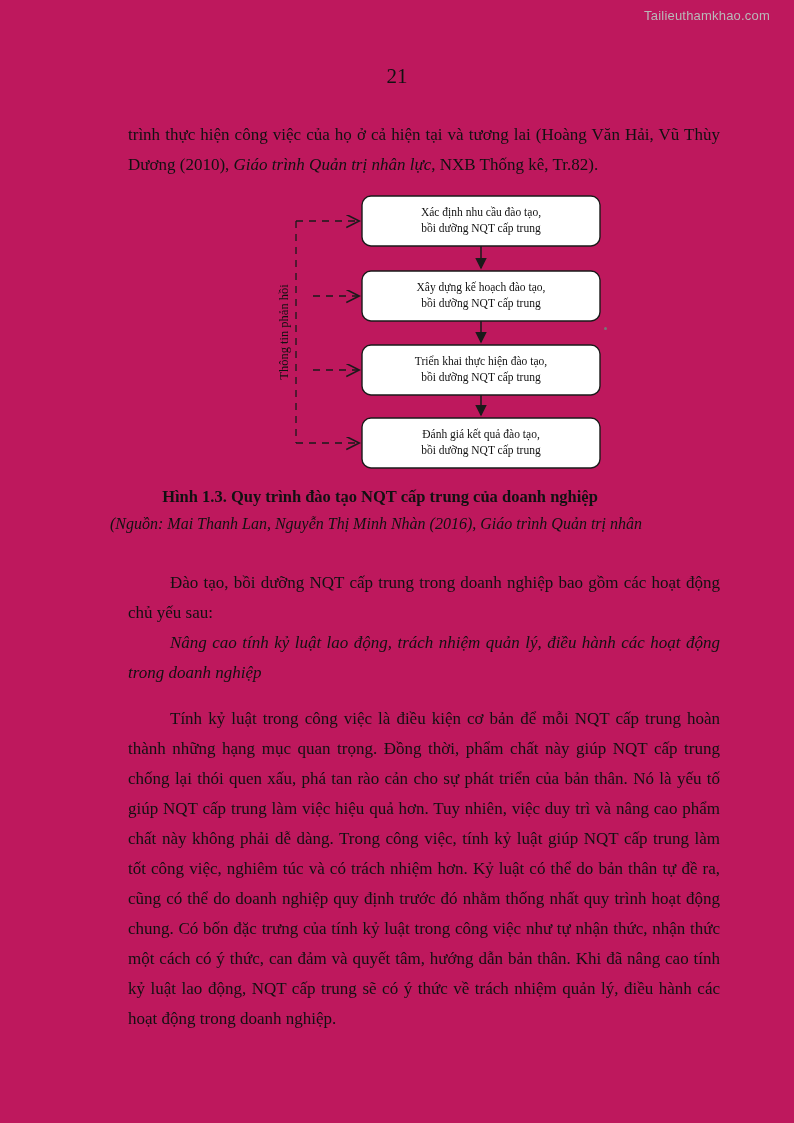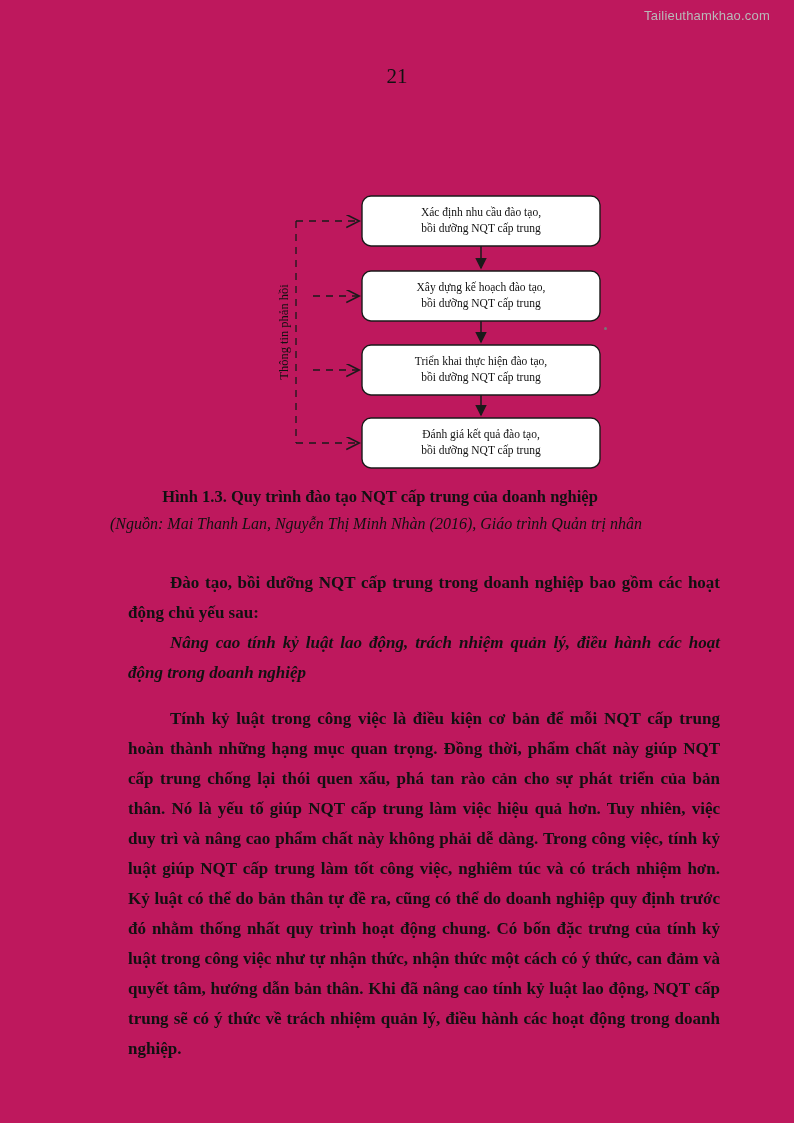--- a/index.html
+++ b/index.html
@@ -48,21 +48,21 @@
   }
 
   p.body {
     margin: 0 0 0 0;
     font-size: 17px;
     line-height: 30px;
     text-align: justify;
     text-justify: inter-word;
     hyphens: none;
   }
-  p.indent { text-indent: 42px; font-weight: bold; }
+  p.indent { text-indent: 42px; }
   p.italic { font-style: italic; }
 
   
   .diagram {
     position: absolute;
     left: 0;
     top: 190px;
     width: 794px;
     height: 290px;
   }
@@ -124,20 +124,23 @@
 </style>
 </head>
 <body>
 
 <div class="page">
 
   <div class="watermark">Tailieuthamkhao.com</div>
 
   <div class="page-number">21</div>
 
+  <div class="content">
+    <p class="body"><span>trình thực hiện công việc của họ ở cả hiện tại và tương lai (Hoàng Văn Hải, Vũ Thùy Dương (2010), </span><i>Giáo trình Quản trị nhân lực</i><span>, NXB Thống kê, Tr.82).</span></p>
+  </div>
 
   <div class="diagram">
     <svg width="794" height="290" viewBox="0 0 794 290" xmlns="http://www.w3.org/2000/svg">
       <defs>
         <marker id="solidArrow" markerWidth="9" markerHeight="9" refX="7" refY="4" orient="auto">
           <path d="M0,0 L8,4 L0,8 z" fill="#1a1a1a"></path>
         </marker>
         <marker id="openArrow" markerWidth="11" markerHeight="11" refX="9" refY="5" orient="auto">
           <path d="M0,0 L10,5 L0,10" fill="none" stroke="#1a1a1a" stroke-width="1.2"></path>
         </marker>

